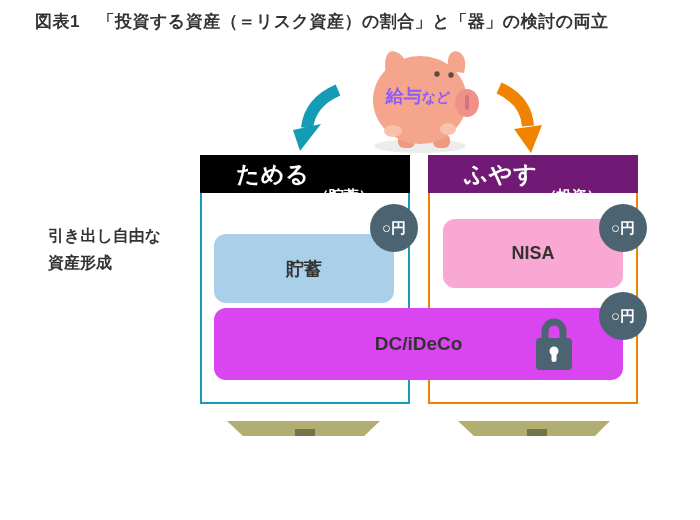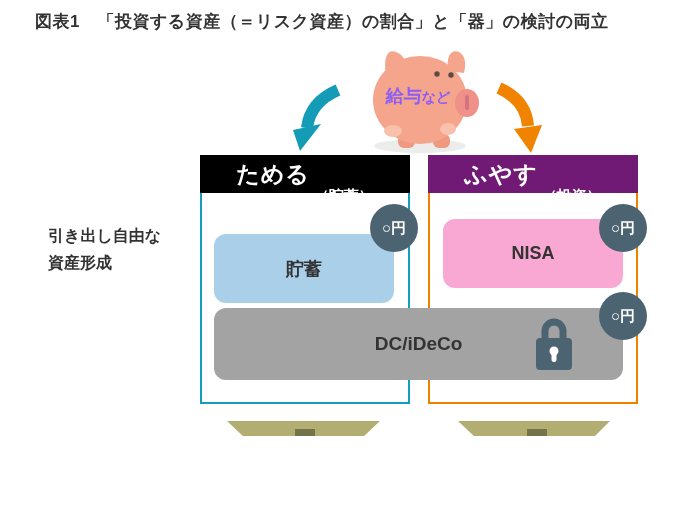--- a/index.html
+++ b/index.html
@@ -24,21 +24,21 @@
   .col-header .big{font-size:23px;font-weight:bold;letter-spacing:1px;}
   .col-header .small{font-size:15px;font-weight:bold;margin-left:4px;margin-top:44px;}
   .col-body{height:209px;background:#fff;}
   .column.save .col-body{border:2px solid #149db9;border-top:none;}
   .column.grow .col-body{border:2px solid #ed8100;border-top:none;}
   
   .asset-box{border-radius:12px;display:flex;align-items:center;justify-content:center;
     font-weight:bold;color:#333;z-index:2;}
   .box-savings{left:214px;top:219px;width:180px;height:69px;background:#a9cfe9;font-size:18px;margin-top:15px;}
   .box-nisa{left:443px;top:219px;width:180px;height:69px;background:#f9a8d4;font-size:18px;}
-  .box-dc{left:214px;top:308px;width:409px;height:72px;background:#a3a3a3;font-size:19px;}
+  .box-dc{left:214px;top:308px;width:409px;height:72px;background:#d946ef;font-size:19px;}
   
   .badge{width:48px;height:48px;border-radius:50%;background:#4c6372;color:#fff;
     display:flex;align-items:center;justify-content:center;font-size:15px;font-weight:bold;z-index:3;}
   .badge-savings{left:370px;top:204px;}
   .badge-nisa{left:599px;top:204px;}
   .badge-dc{left:599px;top:292px;}
   
   .lock{left:534px;top:317px;width:40px;height:53px;z-index:3;}
   
   .pig-label{left:368px;top:84px;width:100px;text-align:center;z-index:2;color:#8b5cf6;}

